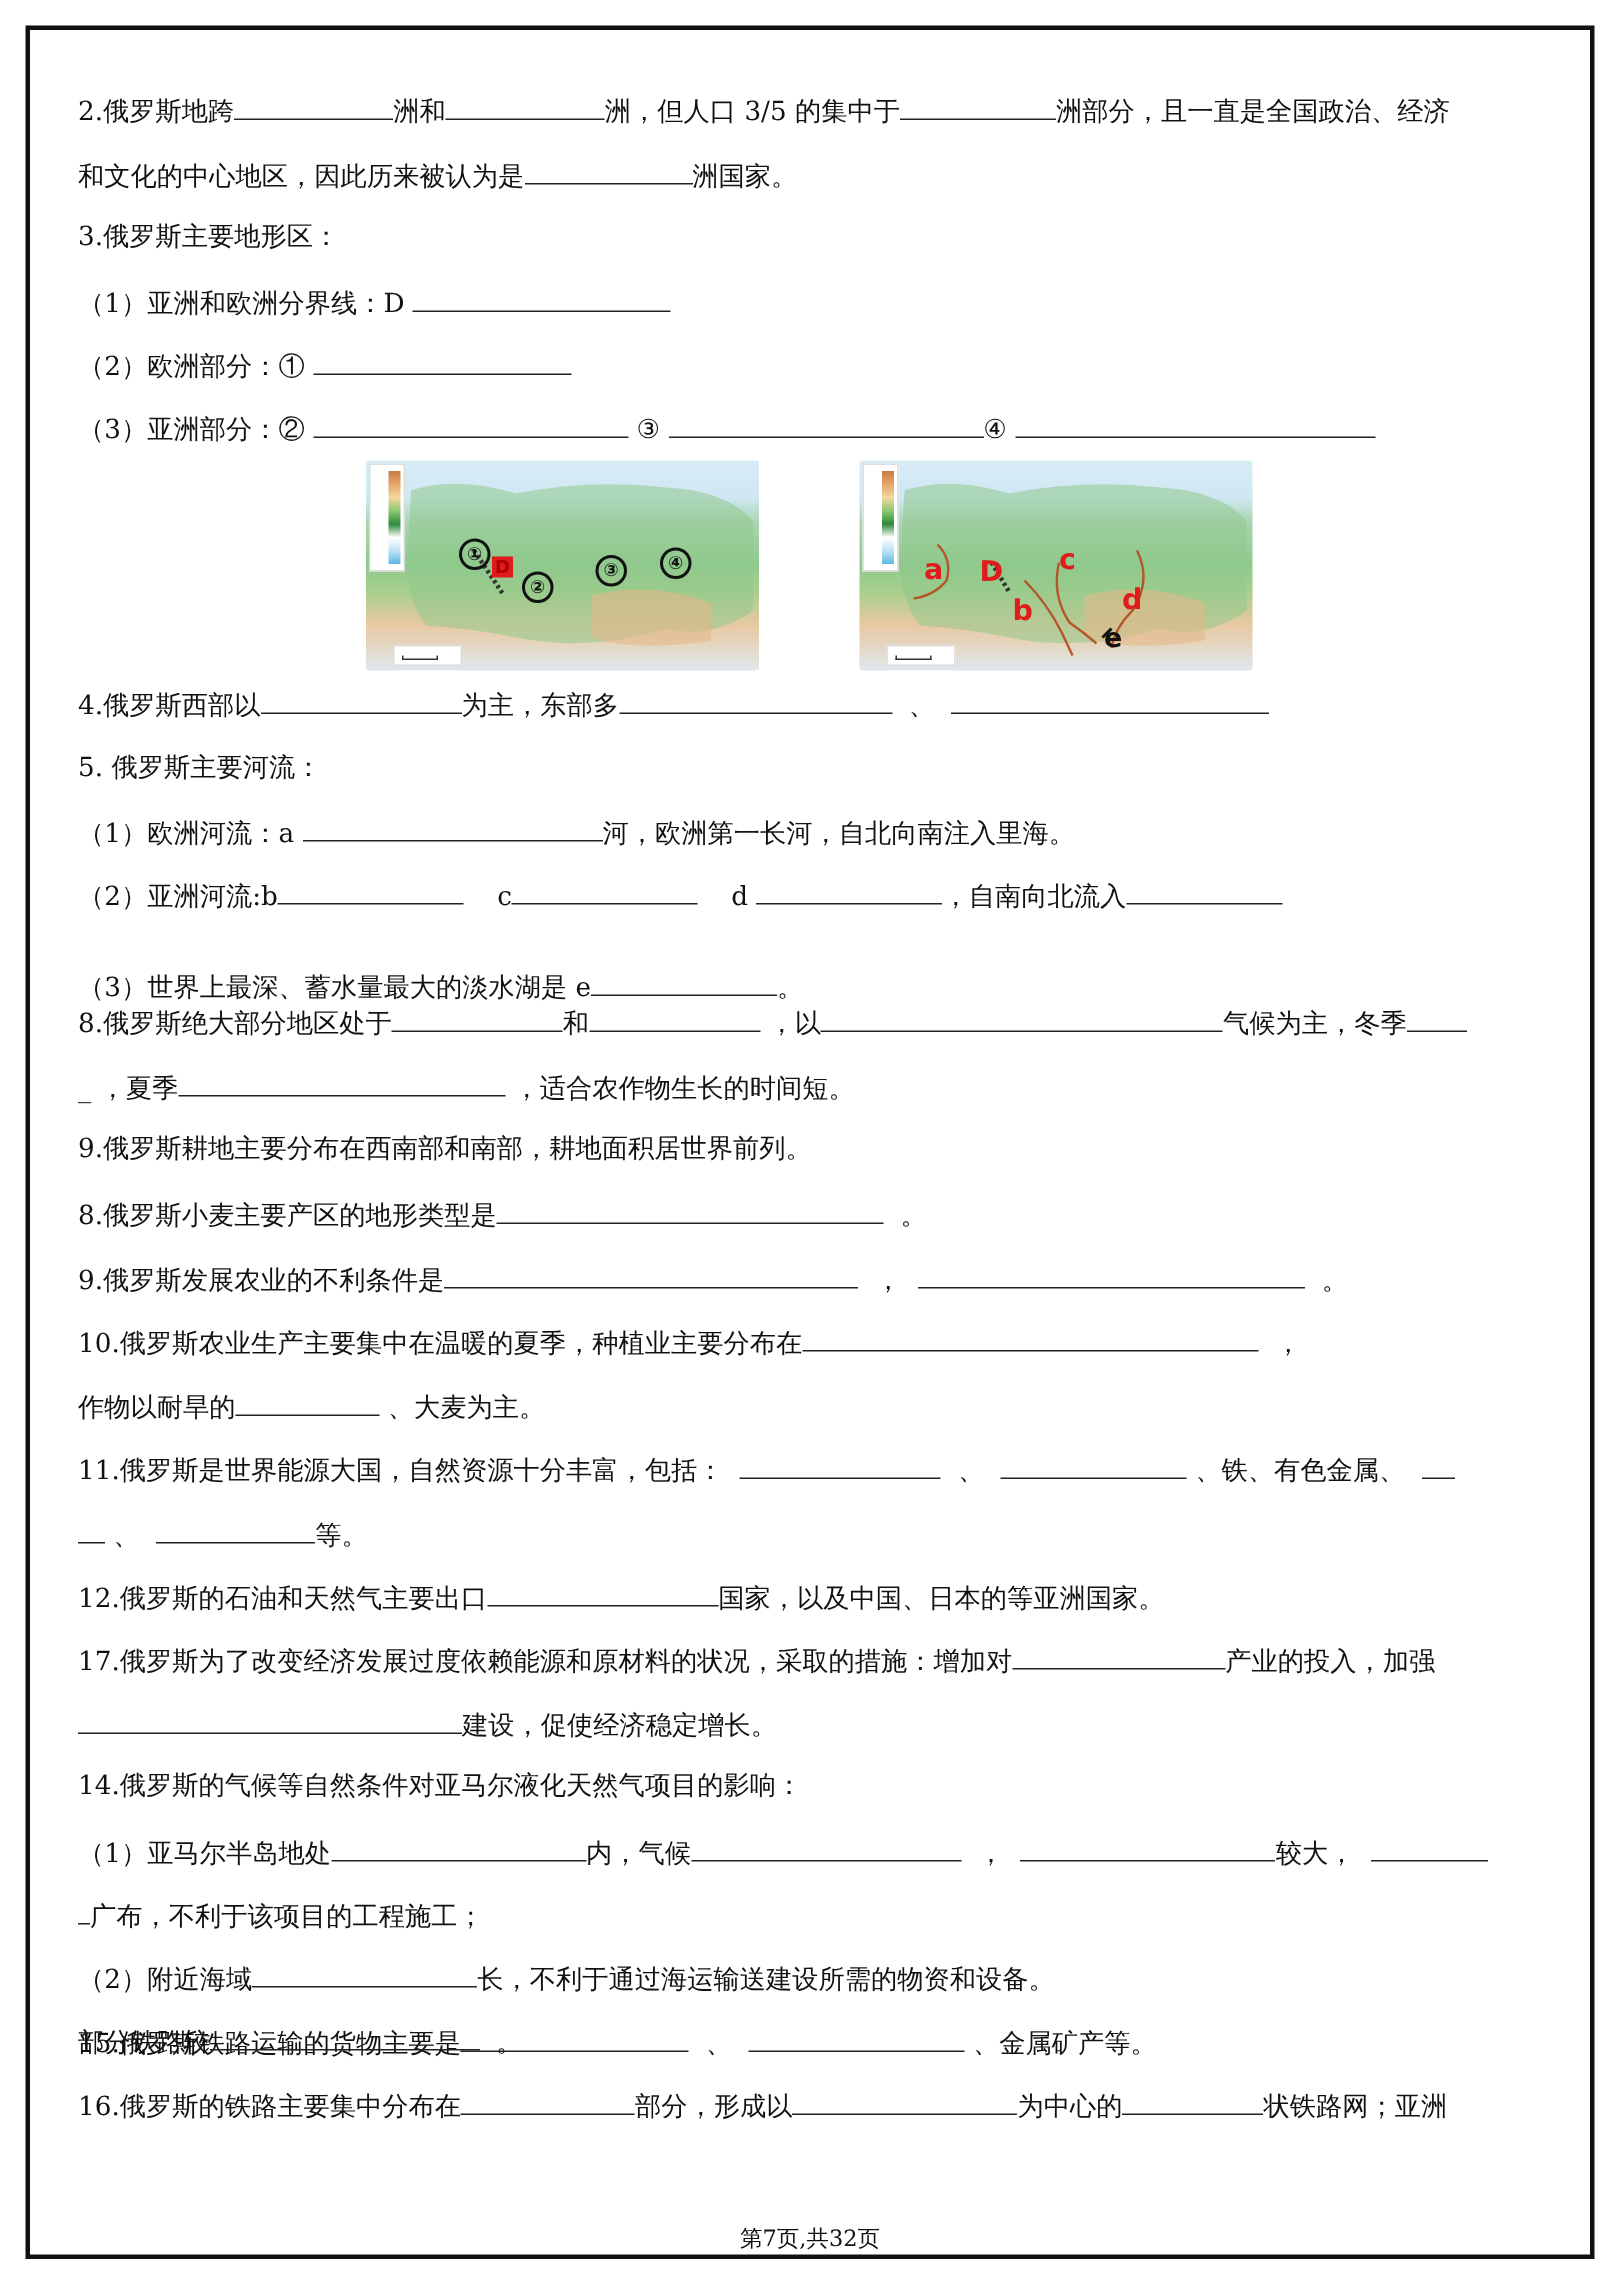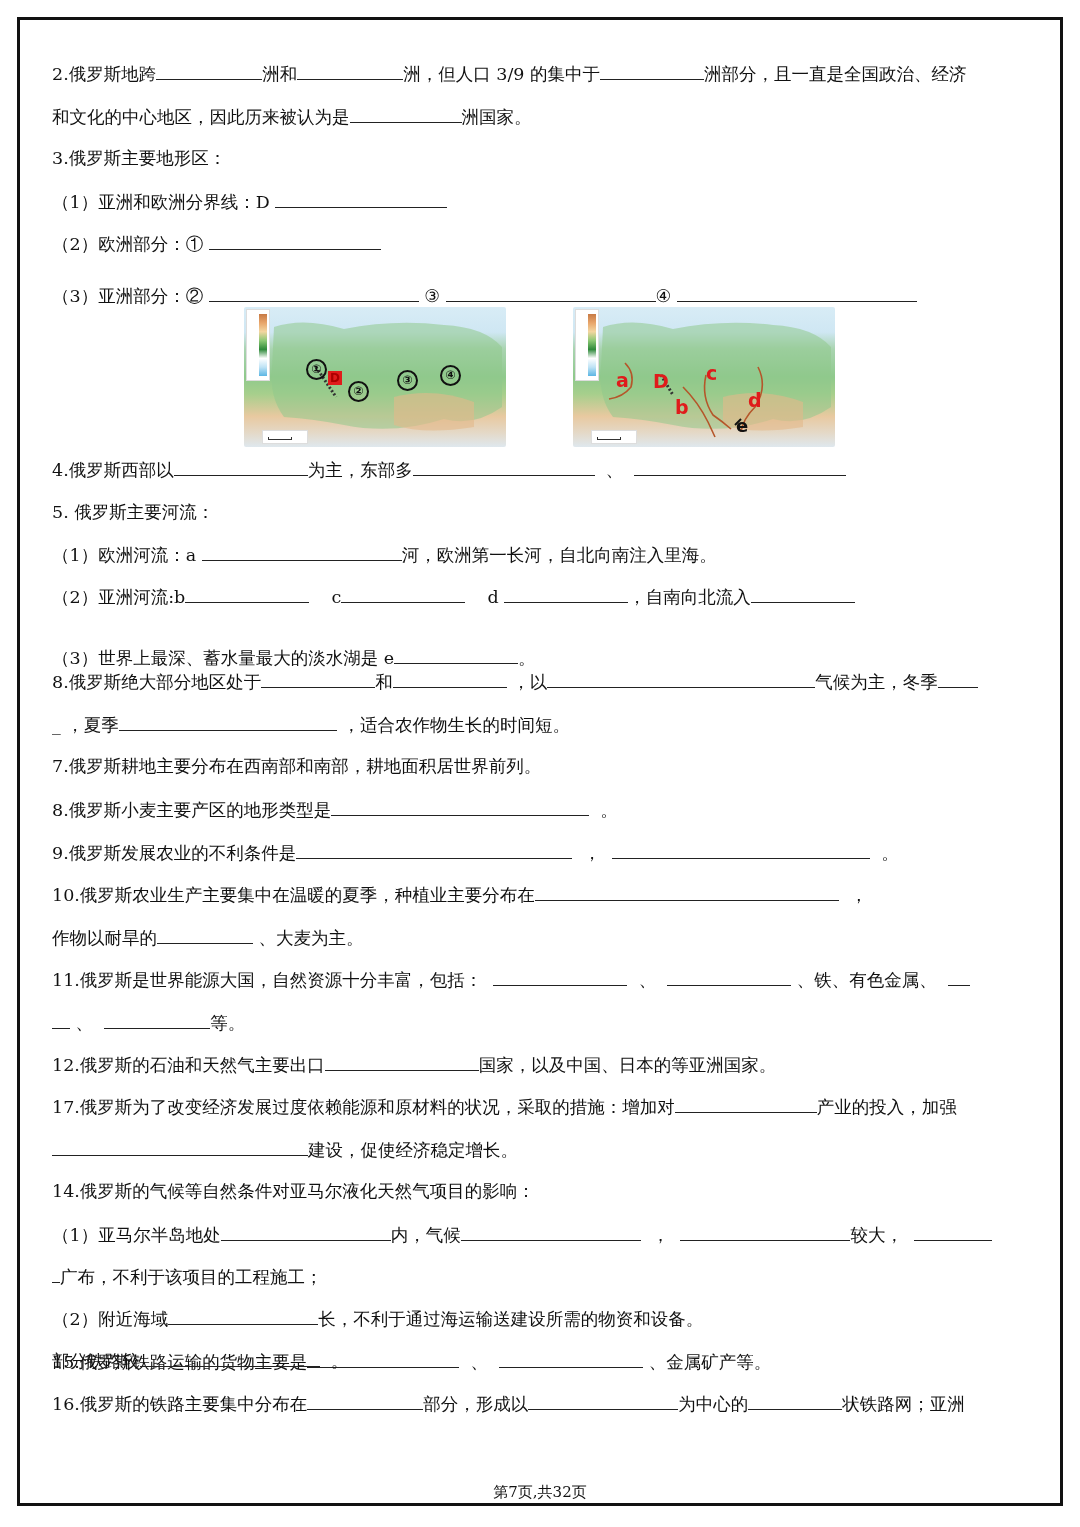--- a/index.html
+++ b/index.html
@@ -24,34 +24,34 @@
         text-align:center;line-height:17px;color:#111;}
   .redl{color:#e01b1b;font-size:19px;}
   .dmark{background:#e01b1b;color:#a00;width:14px;height:14px;font-size:12px;line-height:14px;text-align:center;}
 </style>
 </head>
 <body>
 
 <div class="page-border"></div>
 
 <div class="line" style="top:61px">
-  <span>2.俄罗斯地跨</span><span class="blank" style="width:106px"></span><span>洲和</span><span class="blank" style="width:106px"></span><span>洲，但人口 3/9 的集中于</span><span class="blank" style="width:104px"></span><span>洲部分，且一直是全国政治、经济</span>
+  <span>2.俄罗斯地跨</span><span class="blank" style="width:106px"></span><span>洲和</span><span class="blank" style="width:106px"></span><span>洲，但人口 3/5 的集中于</span><span class="blank" style="width:104px"></span><span>洲部分，且一直是全国政治、经济</span>
 </div>
 <div class="line" style="top:104px">
   <span>和文化的中心地区，因此历来被认为是</span><span class="blank" style="width:112px"></span><span>洲国家。</span>
 </div>
 
 <div class="line" style="top:146px">3.俄罗斯主要地形区：</div>
 <div class="line" style="top:189px">
   <span>（1）亚洲和欧洲分界线：D</span>&nbsp;<span class="blank" style="width:172px"></span>
 </div>
 <div class="line" style="top:231px">
   <span>（2）欧洲部分：①</span>&nbsp;<span class="blank" style="width:172px"></span>
 </div>
-<div class="line" style="top:283px">
+<div class="line" style="top:273px">
   <span>（3）亚洲部分：②</span>&nbsp;<span class="blank" style="width:210px"></span>&nbsp;<span>③</span>&nbsp;<span class="blank" style="width:210px"></span><span>④</span>&nbsp;<span class="blank" style="width:240px"></span>
 </div>
 
 <div class="map" style="left:244px">
   <svg width="262" height="140">
     <path d="M30 20 Q60 10 100 22 Q150 12 200 18 Q240 20 258 40 L258 100 Q230 120 200 112 Q150 128 100 118 Q70 112 40 110 Q25 90 28 60 Z" fill="#8fc98c" opacity="0.55"></path>
     <path d="M150 90 Q190 80 230 95 L230 120 Q180 128 150 118 Z" fill="#e3b98a" opacity="0.6"></path>
     <path d="M72 60 L92 90" stroke="#333" stroke-width="3" stroke-dasharray="2 2"></path>
   </svg>
   <div class="legend">
@@ -107,21 +107,21 @@
   <span>（3）世界上最深、蓄水量最大的淡水湖是 e</span><span class="blank" style="width:124px"></span><span>。</span>
 </div>
 
 <div class="line" style="top:669px">
   <span>8.俄罗斯绝大部分地区处于</span><span class="blank" style="width:114px"></span><span>和</span><span class="blank" style="width:114px"></span>&nbsp;<span>，以</span><span class="blank" style="width:268px"></span><span>气候为主，冬季</span><span class="blank" style="width:40px"></span>
 </div>
 <div class="line" style="top:712px">
   <span>_ ，夏季</span><span class="blank" style="width:218px"></span>&nbsp;<span>，适合农作物生长的时间短。</span>
 </div>
 
-<div class="line" style="top:754px">7.俄罗斯耕地主要分布在西南部和南部，耕地面积居世界前列。</div>
+<div class="line" style="top:754px">9.俄罗斯耕地主要分布在西南部和南部，耕地面积居世界前列。</div>
 
 <div class="line" style="top:797px">
   <span>8.俄罗斯小麦主要产区的地形类型是</span><span class="blank" style="width:258px"></span>&nbsp;&nbsp;<span>。</span>
 </div>
 
 <div class="line" style="top:840px">
   <span>9.俄罗斯发展农业的不利条件是</span><span class="blank" style="width:276px"></span>&nbsp;&nbsp;<span>，</span>&nbsp;&nbsp;<span class="blank" style="width:258px"></span>&nbsp;&nbsp;<span>。</span>
 </div>
 
 <div class="line" style="top:882px">

